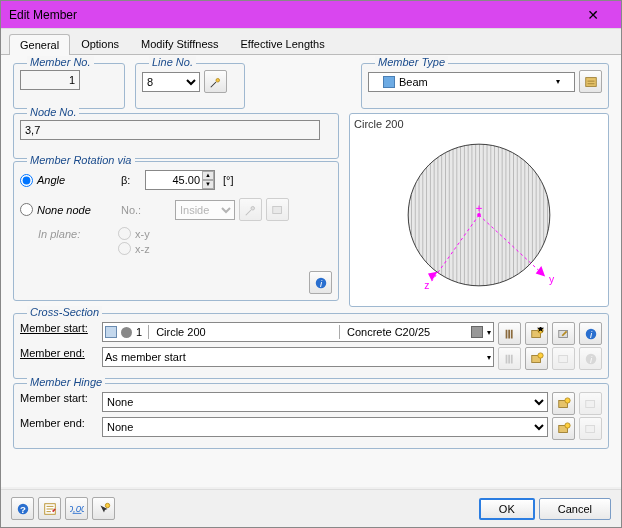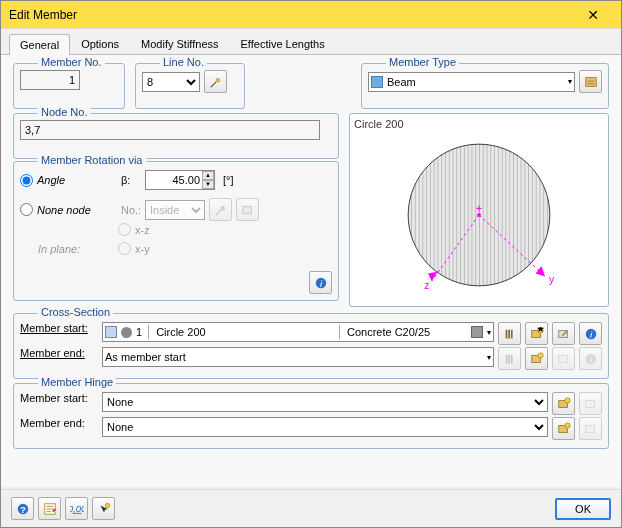--- a/index.html
+++ b/index.html
@@ -1,30 +1,30 @@
 <!DOCTYPE html>
 <html><head>
 <meta charset="utf-8">
 <style>
 * { box-sizing: border-box; font-family: "Segoe UI", Arial, sans-serif; font-size: 11px; }
 body { margin: 0; background: #fff; }
 .window { width: 622px; height: 528px; border: 1px solid #888; position: relative; background: #f0f0f0; }
-.titlebar { height: 28px; background: #fde047; display: flex; align-items: center; padding: 0 8px; border-bottom: 1px solid #ddd; }
+.titlebar { height: 28px; background: #d946ef; display: flex; align-items: center; padding: 0 8px; border-bottom: 1px solid #ddd; }
 .title { flex: 1; font-size: 12px; }
 .close-btn { width: 40px; height: 24px; display: flex; align-items: center; justify-content: center; cursor: pointer; font-size: 14px; }
 
 .tabs { display: flex; padding: 4px 8px 0 8px; border-bottom: 1px solid #bbb; background: #f0f0f0; }
 .tab { padding: 4px 10px; border: 1px solid transparent; border-bottom: none; cursor: pointer; }
 .tab.active { background: #f8f8f8; border-color: #bbb; border-radius: 3px 3px 0 0; position: relative; top: 1px; }
 
 .content { padding: 6px 10px; background: #f8f8f8; height: calc(100% - 28px - 28px - 38px); overflow: hidden; }
 
 .row { display: flex; gap: 6px; }
 .group { border: 1px solid #9fb8d0; border-radius: 3px; margin: 2px; padding: 6px 6px 6px 6px; position: relative; background: #f6f6f6; }
-.group-title { position: absolute; top: -8px; left: 24px; background: #f6f6f6; padding: 0 3px; color: #1a4b8c; font-size: 11px; }
+.group-title { position: absolute; top: -8px; left: 13px; background: #f6f6f6; padding: 0 3px; color: #1a4b8c; font-size: 11px; font-style: italic; }
 
 .num-input { width: 60px; height: 20px; border: 1px solid #888; text-align: right; padding: 0 4px; background: #fff; }
 .txt-input { width: 100%; height: 20px; border: 1px solid #888; padding: 0 4px; background: #fff; }
 .sel { height: 20px; border: 1px solid #888; background: #fff; }
 .spin { width: 70px; height: 20px; border: 1px solid #888; text-align: right; padding: 0 14px 0 16px; background: #fff; position: relative; }
 .spin-wrap { position: relative; display: inline-block; }
 .spin-btns { position: absolute; right: 1px; top: 1px; width: 12px; height: 18px; display: flex; flex-direction: column; }
 .spin-btns div { flex: 1; background: #e8e8e8; border: 1px solid #aaa; font-size: 6px; text-align: center; line-height: 7px; cursor: pointer; }
 
 .icon-btn { width: 23px; height: 23px; border: 1px solid #aaa; background: linear-gradient(#fdfdfd,#e6e6e6); display: inline-flex; align-items: center; justify-content: center; cursor: pointer; border-radius: 2px; vertical-align: middle; }
@@ -37,21 +37,21 @@
 .preview { border: 1px solid #9fb8d0; border-radius: 3px; background: #fff; padding: 4px; flex:1; margin:2px;}
 .preview-label { font-size: 11px; color: #333; }
 
 .label-cell { width: 80px; display: inline-block; font-style: italic; }
 
 .footer { position: absolute; bottom: 0; left: 0; right: 0; height: 38px; display: flex; align-items: center; padding: 0 10px; gap: 4px; background: #f0f0f0; border-top: 1px solid #ddd;}
 .footer .spacer { flex: 1; }
 .btn { height: 22px; padding: 0 18px; border: 1px solid #7a9cc6; background: linear-gradient(#fff,#e9e9e9); cursor: pointer; border-radius: 2px; }
 .btn.default { border: 2px solid #2b7de1; }
 
-.member-type-sel { display:flex; align-items:center; border:1px solid #888; background:#fff; height:20px; flex:1; padding:0 2px; gap:4px;}
+.member-type-sel { display:flex; align-items:center; border:1px solid #888; background:#fff; height:20px; flex:1; padding:0 14px; gap:4px;}
 .type-color { width:12px; height:12px; background:#6dabe4; border:1px solid #4a7fb5;}
 .dd-arrow { margin-left:auto; font-size:8px;}
 
 .cs-row { display:flex; align-items:flex-start; gap:4px; margin:2px 0;}
 .cs-label { width:78px; text-decoration: underline; color:#000;}
 .cs-label.noul { text-decoration:none; }
 .cs-combo { flex:1; display:flex; align-items:center; border:1px solid #888; background:#fff; height:20px; padding:0 2px; gap:4px;}
 .cs-sq { width:12px; height:12px; background:#c4d8ed; border:1px solid #6a8bb0;}
 .cs-circle { width:11px; height:11px; background:#888; border-radius:50%;}
 .cs-sep { width:2px; height:14px; border-left:1px solid #aaa; margin:0 2px;}
@@ -136,43 +136,43 @@
                   <div>▲</div>
                   <div>▼</div>
                 </span>
           </span>
           <span style="margin-left:4px;">[°]</span>
         </div>
         <div class="radio" style="margin-top:8px;">
           <input type="radio" style="">
           <span class="label-cell">None node</span>
           <span class="dim" style="width:20px;text-align:center;">No.:</span>
-          <select class="sel dim" style="width:60px;" disabled="">
+          <select class="sel dim" style="width:60px;margin-left:30px;" disabled="">
             <option>Inside</option>
           </select>
           <span class="icon-btn" style="opacity:.5;">
             <svg viewBox="0 0 16 16">
                   <path d="M2 14 L8 8" stroke="#888" stroke-width="1.2" fill="none"></path>
                   <circle cx="10" cy="6" r="2" fill="#ccc" stroke="#888"></circle>
                 </svg>
           </span>
           <span class="icon-btn" style="opacity:.5;">
             <svg viewBox="0 0 16 16">
                   <rect x="2" y="4" width="10" height="8" fill="#ddd" stroke="#999"></rect>
                 </svg>
           </span>
-        </div>
-        <div class="radio dim" style="margin-left:98px;">
-          <input type="radio" disabled="" style="">
-          <span>x-z</span>
         </div>
         <div class="radio dim" style="margin-left:18px;margin-top:6px;">
           <span class="label-cell" style="width:76px;">In plane:</span>
           <input type="radio" disabled="" style="">
           <span>x-y</span>
+        </div>
+        <div class="radio dim" style="margin-left:98px;">
+          <input type="radio" disabled="" style="">
+          <span>x-z</span>
         </div>
         <span class="icon-btn" style="position:absolute;right:6px;bottom:6px;">
           <svg viewBox="0 0 16 16">
                 <circle cx="8" cy="8" r="6" fill="#2a6fcf"></circle>
                 <text x="8" y="12" text-anchor="middle" fill="#fff" font-size="10" font-family="serif" font-style="italic">i</text>
               </svg>
         </span>
       </div>
     </div>
 
@@ -327,15 +327,16 @@
         </svg>
       </span>
   <span class="icon-btn">
         <svg viewBox="0 0 16 16">
           <path d="M4 4l4 8 1-3 3-1z" fill="#333"></path>
           <circle cx="12" cy="4" r="2.5" fill="#ffcf3d" stroke="#b58a1e"></circle>
         </svg>
       </span>
   <div class="spacer"></div>
   <button class="btn default">OK</button>
+  <button class="btn">Cancel</button>
 </div>
 
 </div>
 
 </body></html>

